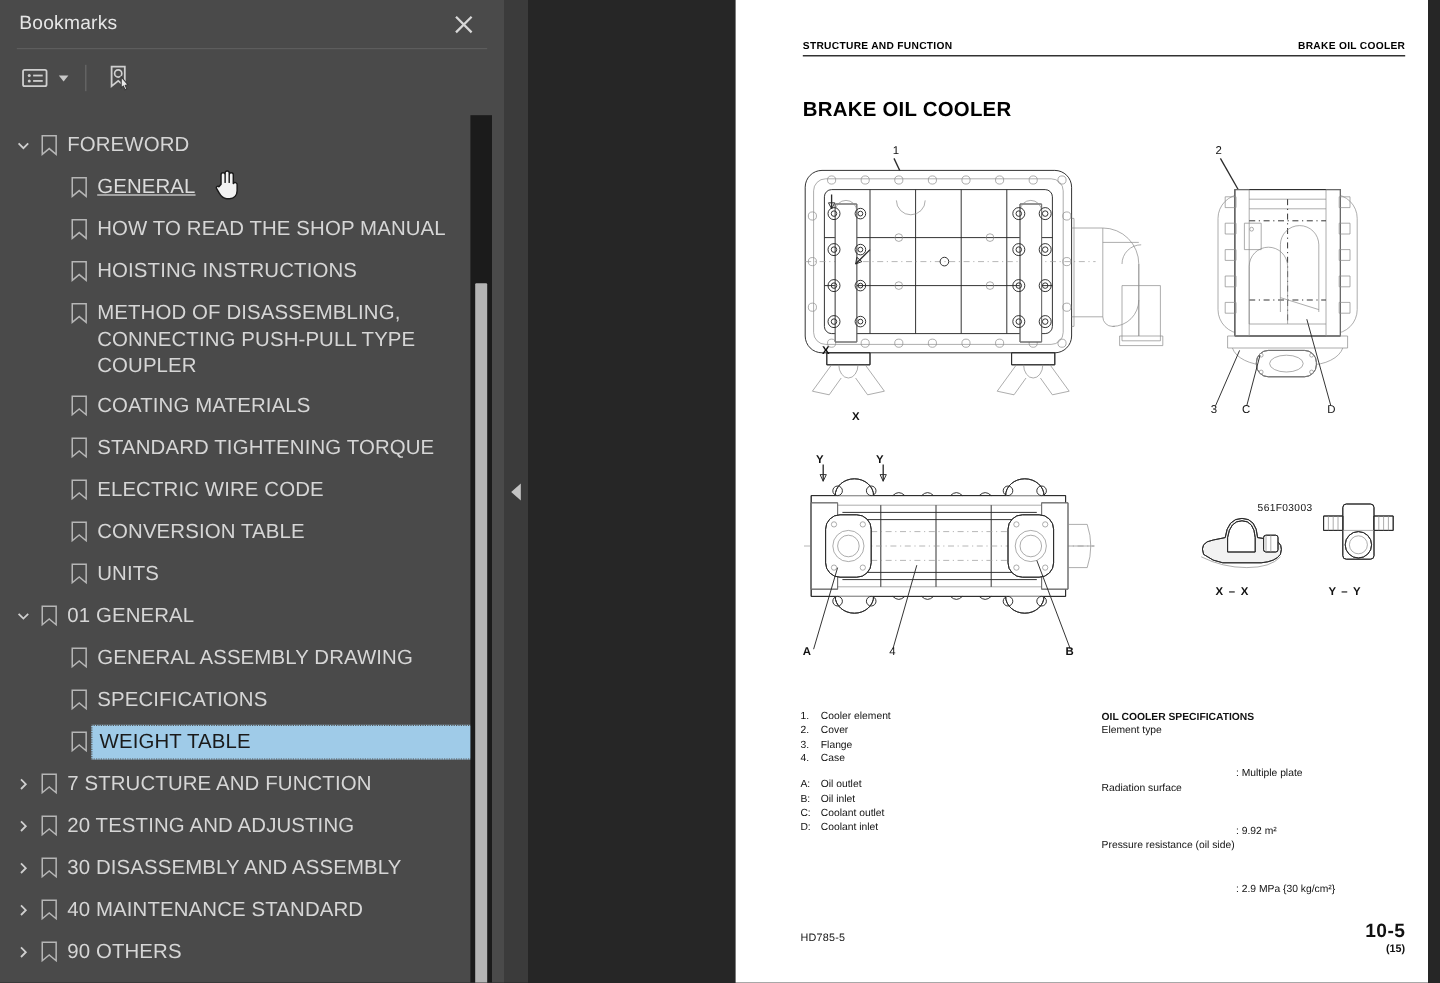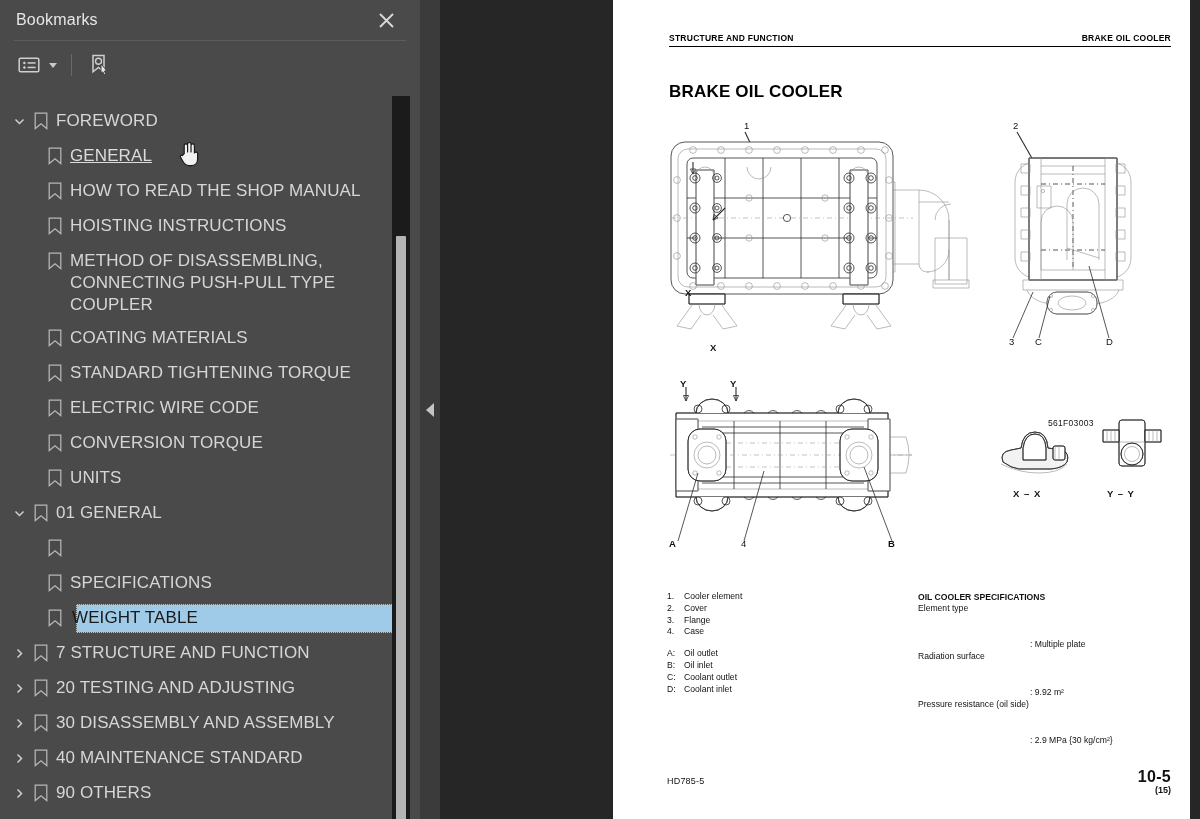--- a/index.html
+++ b/index.html
@@ -71,21 +71,21 @@
     width: 22px; flex: 0 0 22px; height: 34px;
     display: flex; align-items: center; justify-content: center;
     margin-right: 4px;
   }
   .row .lbl {
     font-size: 17px; color: #d6d6d6; line-height: 22px;
     padding-top: 6px; padding-bottom: 5px; letter-spacing: .1px;
     white-space: pre-line;
   }
   .row.lvl1 { padding-left: 8px; }
-  .row.lvl2 { padding-left: 44px; }
+  .row.lvl2 { padding-left: 55px; }
   .row.hover .lbl { text-decoration: underline; color: #dcdcdc; }
   .row.selected .lbl {
     background: #9fcbe8; color: #1a1a1a;
     outline: 1px dotted #4a4a4a; outline-offset: -1px;
     padding-left: 2px; padding-right: 0;
   }
   .row.selected { }
   .sel-fill {
     position: absolute; left: 76px; right: 25px; top: 3px; bottom: 3px;
     background: #9fcbe8; border: 1px dotted #555;
@@ -292,21 +292,21 @@
               </svg>
             </span>
             <span class="lbl">ELECTRIC WIRE CODE</span>
           </div>
           <div class="row lvl2">
             <span class="bm">
               <svg width="14" height="18" viewBox="0 0 14 18">
                 <path d="M1.2 1.2 h11.6 v15.4 l-5.8 -4.8 l-5.8 4.8 z" stroke="#b6b6b6" stroke-width="1.25" fill="none"></path>
               </svg>
             </span>
-            <span class="lbl">CONVERSION TORQUE</span>
+            <span class="lbl">CONVERSION TABLE</span>
           </div>
           <div class="row lvl2">
             <span class="bm">
               <svg width="14" height="18" viewBox="0 0 14 18">
                 <path d="M1.2 1.2 h11.6 v15.4 l-5.8 -4.8 l-5.8 4.8 z" stroke="#b6b6b6" stroke-width="1.25" fill="none"></path>
               </svg>
             </span>
             <span class="lbl">UNITS</span>
           </div>
           <div class="row lvl1">
@@ -321,20 +321,21 @@
               </svg>
             </span>
             <span class="lbl">01 GENERAL</span>
           </div>
           <div class="row lvl2">
             <span class="bm">
               <svg width="14" height="18" viewBox="0 0 14 18">
                 <path d="M1.2 1.2 h11.6 v15.4 l-5.8 -4.8 l-5.8 4.8 z" stroke="#b6b6b6" stroke-width="1.25" fill="none"></path>
               </svg>
             </span>
+            <span class="lbl">GENERAL ASSEMBLY DRAWING</span>
           </div>
           <div class="row lvl2">
             <span class="bm">
               <svg width="14" height="18" viewBox="0 0 14 18">
                 <path d="M1.2 1.2 h11.6 v15.4 l-5.8 -4.8 l-5.8 4.8 z" stroke="#b6b6b6" stroke-width="1.25" fill="none"></path>
               </svg>
             </span>
             <span class="lbl">SPECIFICATIONS</span>
           </div>
           <div class="row lvl2 selected">

